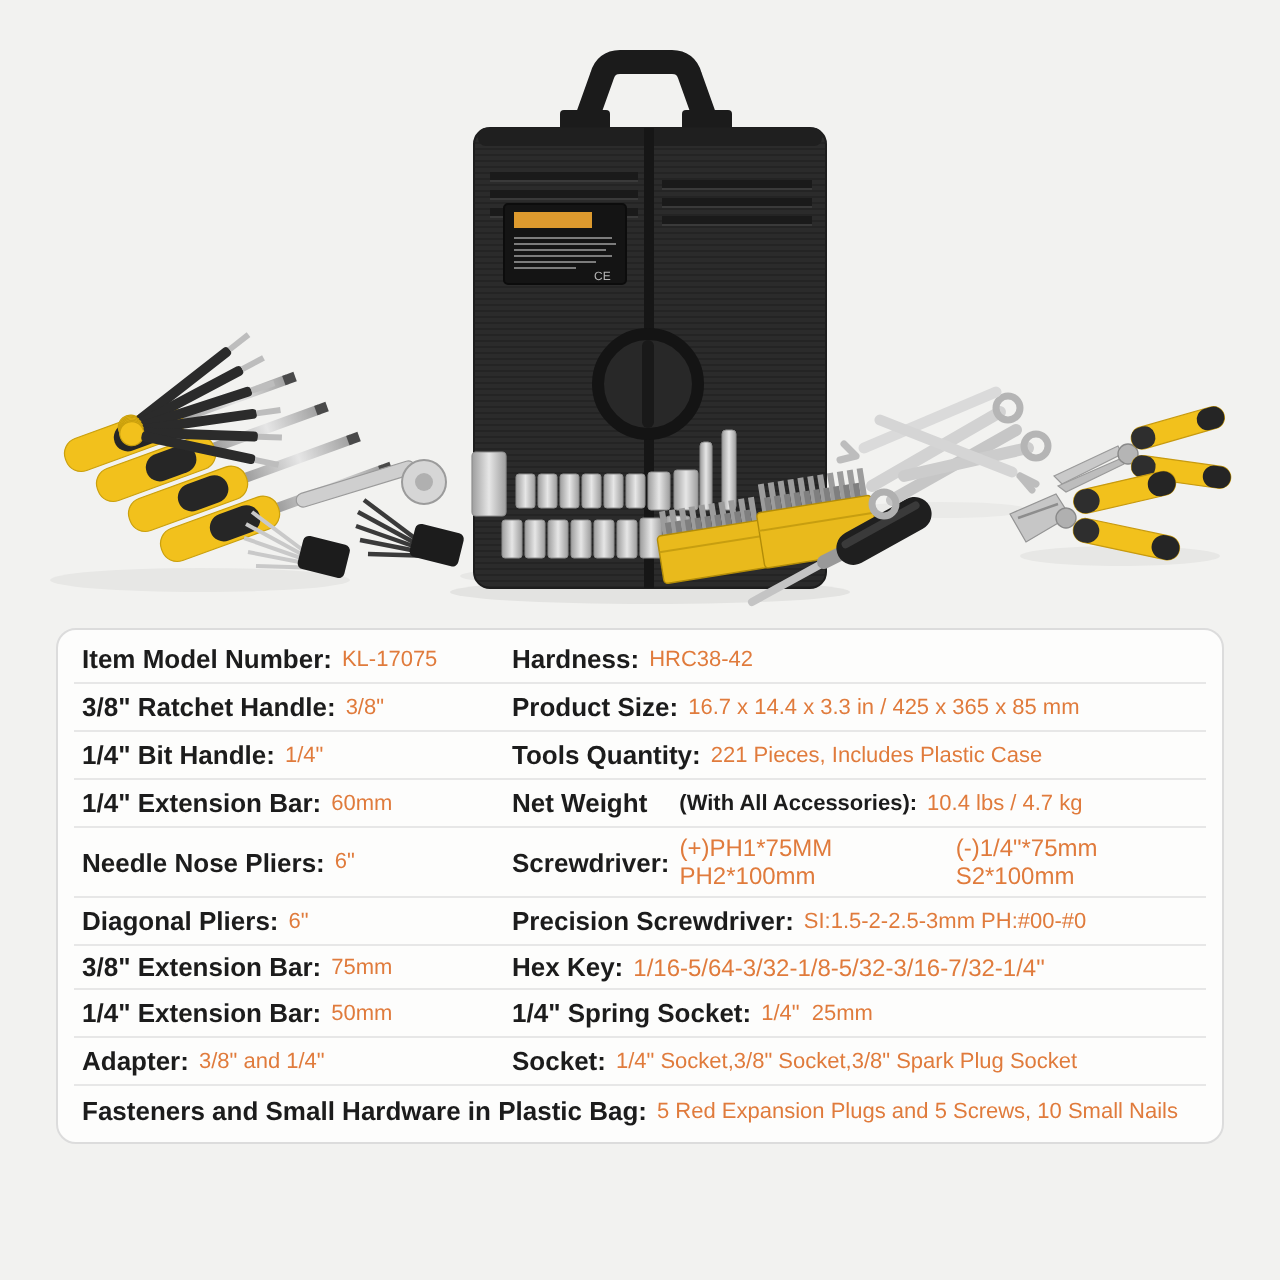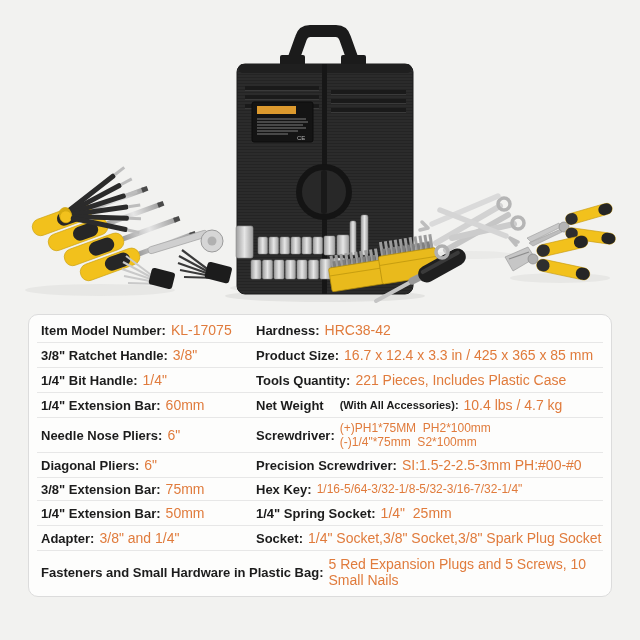--- a/index.html
+++ b/index.html
@@ -18,22 +18,22 @@
     padding:3px 8px;
   }
   .row{display:flex;border-top:1px solid var(--row-divider);
     padding:4px 0;white-space:nowrap;overflow:hidden}
   .row:first-child{border-top:none}
   .cell{display:flex;align-items:center}
   .cell-left{width:219px;flex:0 0 219px;padding-left:4px}
   .cell-right{flex:1;min-width:0}
   .lbl{font-weight:bold;font-size:13px;color:var(--label-black)}
   .lbl-sm{font-weight:bold;font-size:11px;color:var(--label-black);margin-left:16px}
-  .val{font-size:14px;color:var(--value-orange);margin-left:5px;white-space:pre-wrap}
-  .val-2l{display:flex;flex-direction:column;line-height:14px;font-size:12px}
+  .val{font-size:11px;color:var(--value-orange);margin-left:5px;white-space:pre-wrap}
+  .val-2l{display:flex;flex-direction:row;line-height:14px;font-size:12px}
   .val-2l span{white-space:pre-wrap}
   .row-tall{padding:3px 0}
   .row-full{padding:5px 0}
 </style>
 </head>
 <body>
 
 <div class="photo-wrap">
 <svg viewBox="0 0 640 312" width="640" height="312">
   <defs>
@@ -341,21 +341,21 @@
       </div>
   </div>
 
   <div class="row">
     <div class="cell cell-left">
         <span class="lbl">3/8" Ratchet Handle:</span>
         <span class="val">3/8"</span>
       </div>
     <div class="cell cell-right">
         <span class="lbl">Product Size:</span>
-        <span class="val">16.7 x 12.4 x 3.3 in / 425 x 365 x 85 mm</span>
+        <span class="val">16.7 x 14.4 x 3.3 in / 425 x 365 x 85 mm</span>
       </div>
   </div>
 
   <div class="row">
     <div class="cell cell-left">
         <span class="lbl">1/4" Bit Handle:</span>
         <span class="val">1/4"</span>
       </div>
     <div class="cell cell-right">
         <span class="lbl">Tools Quantity:</span>

